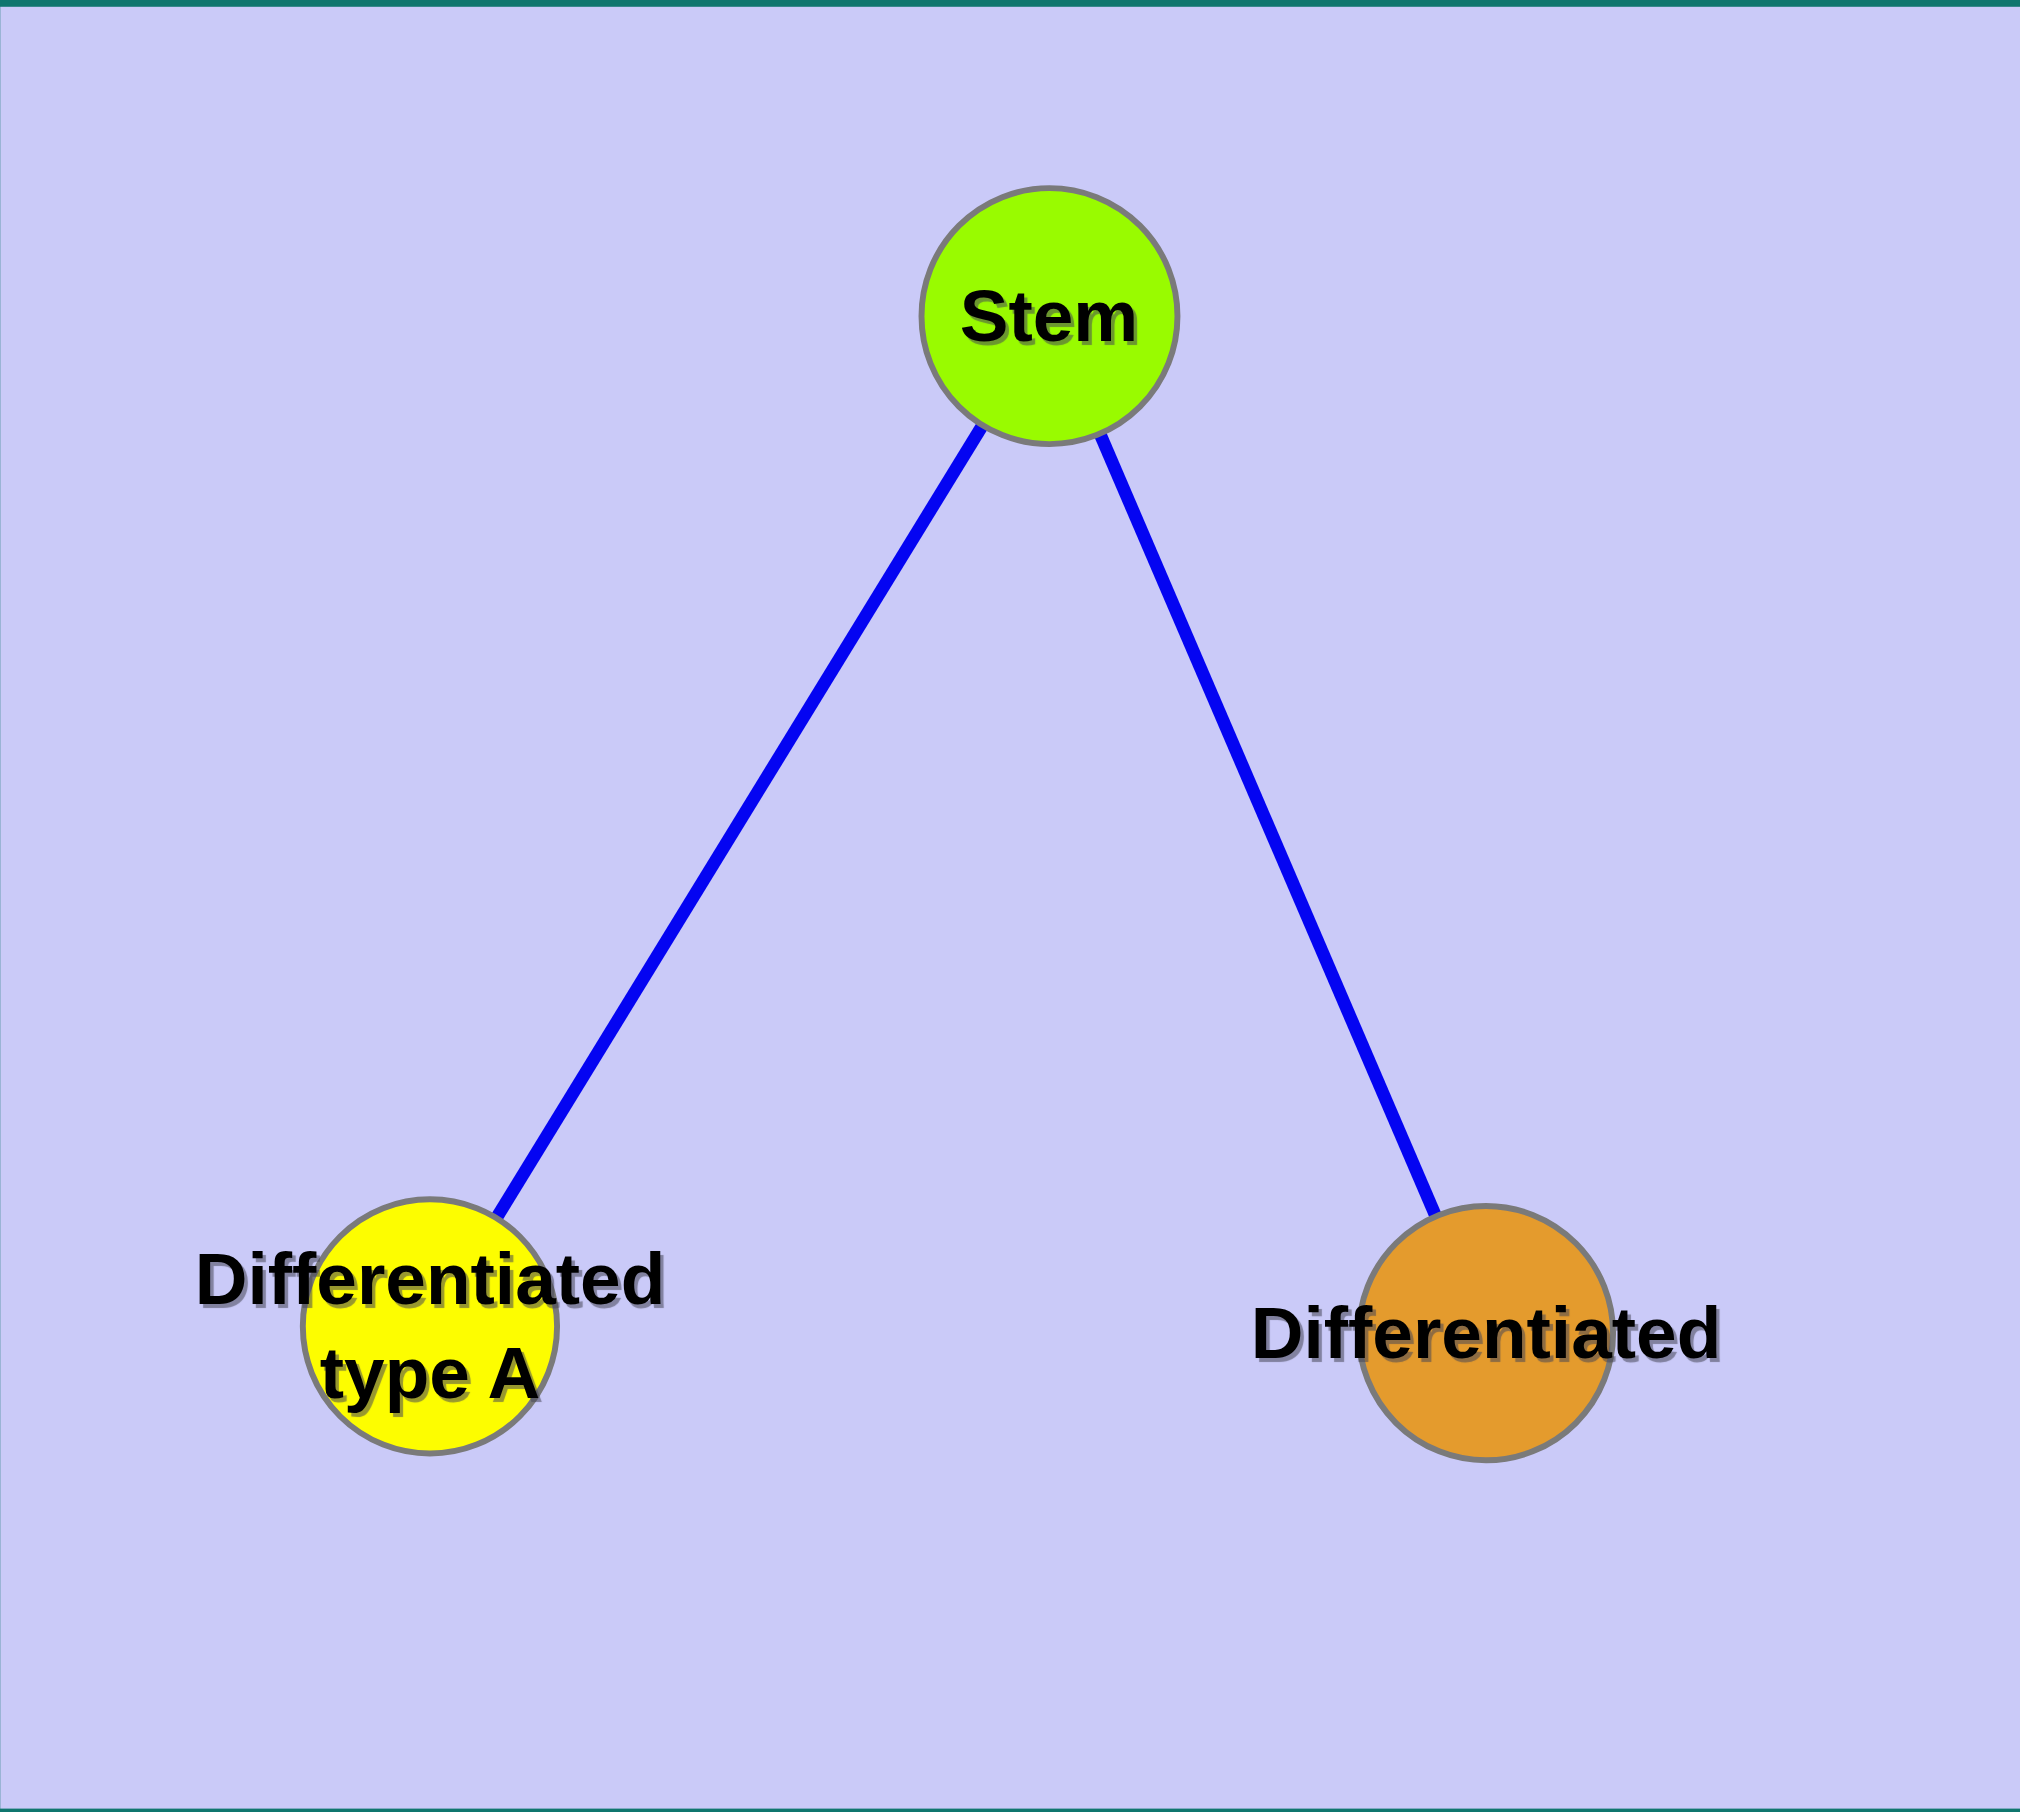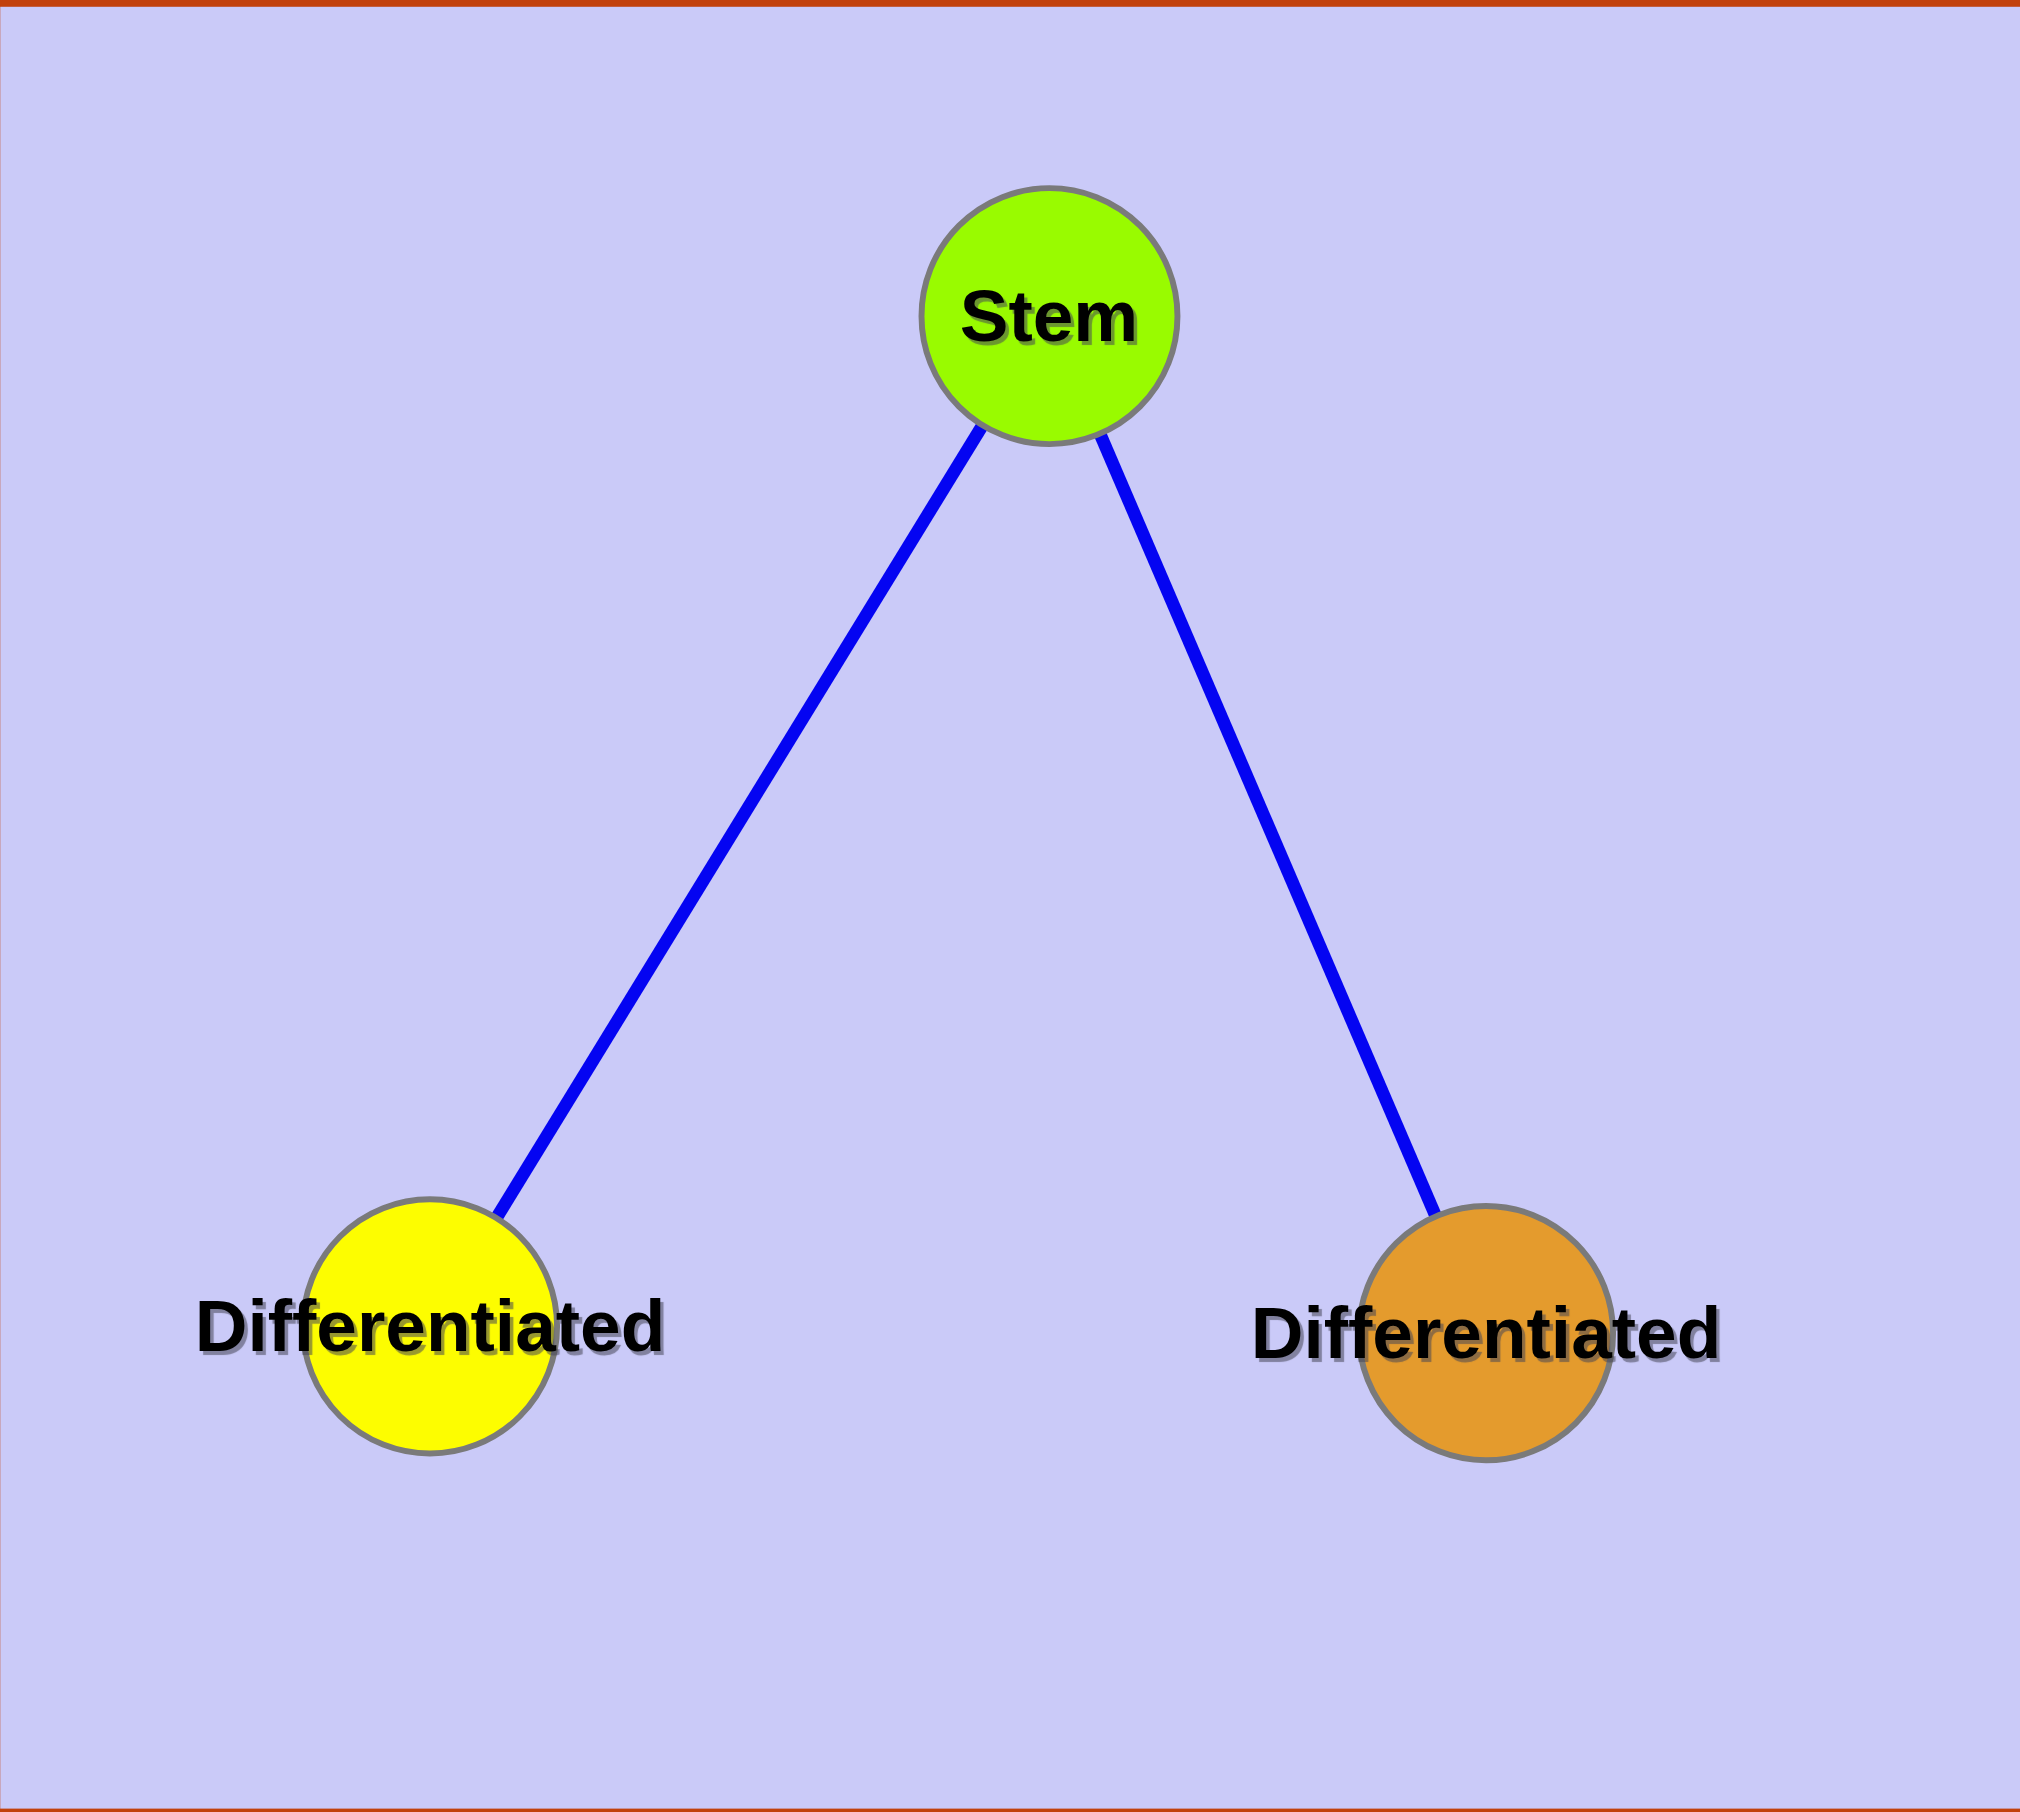--- a/index.html
+++ b/index.html
@@ -4,21 +4,21 @@
 <style>
   html, body {
     margin: 0;
     padding: 0;
     background: #ffffff;
   }
   .stage {
     position: relative;
     width: 2021px;
     height: 1812px;
-    background: #c2410c;
+    background: #0f766e;
     overflow: hidden;
     font-family: "Liberation Sans", sans-serif;
   }
   .stage svg {
     position: absolute;
     left: 0;
     top: 0;
     display: block;
   }
   .node-label {
@@ -55,20 +55,21 @@
 
     <circle stroke-width="7" cx="1753" cy="1573" r="150" fill="#e49b2d" stroke="#7a7a7a"></circle>
   </svg>
 
   <div class="node-label" style="left: 1049px; top: 316px;">
     <span>Stem</span>
   </div>
 
   <div class="node-label" style="left: 430px; top: 1326px;">
     <span>Differentiated</span>
+    <span>type A</span>
   </div>
 
   <div class="node-label" style="left: 1486px; top: 1333px;">
     <span>Differentiated</span>
   </div>
 
 </div>
 
 
 </body></html>

